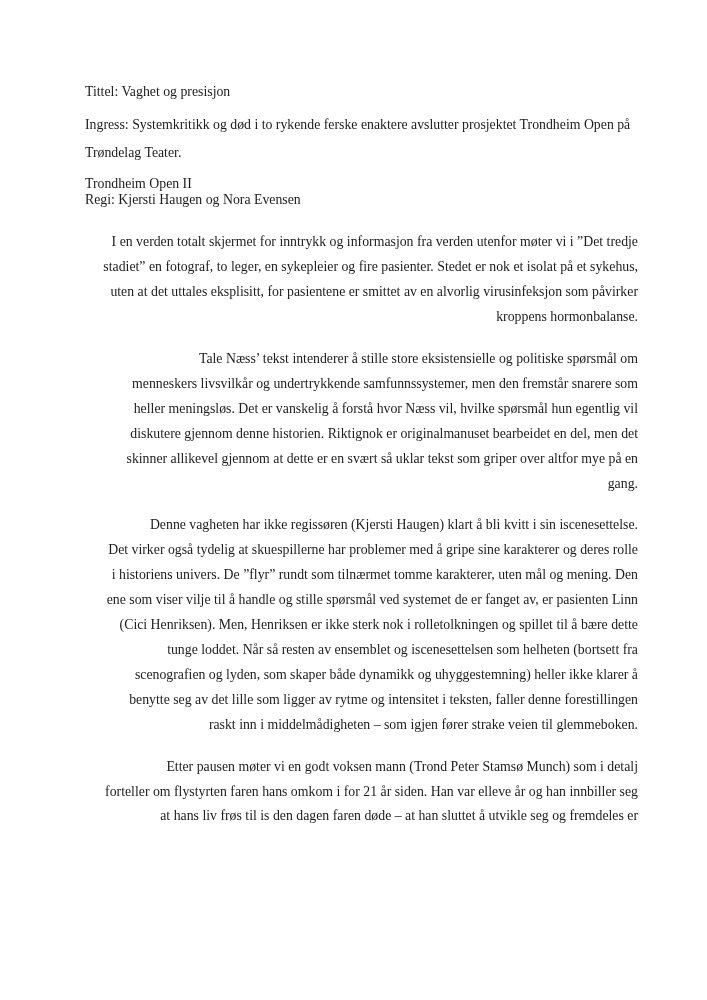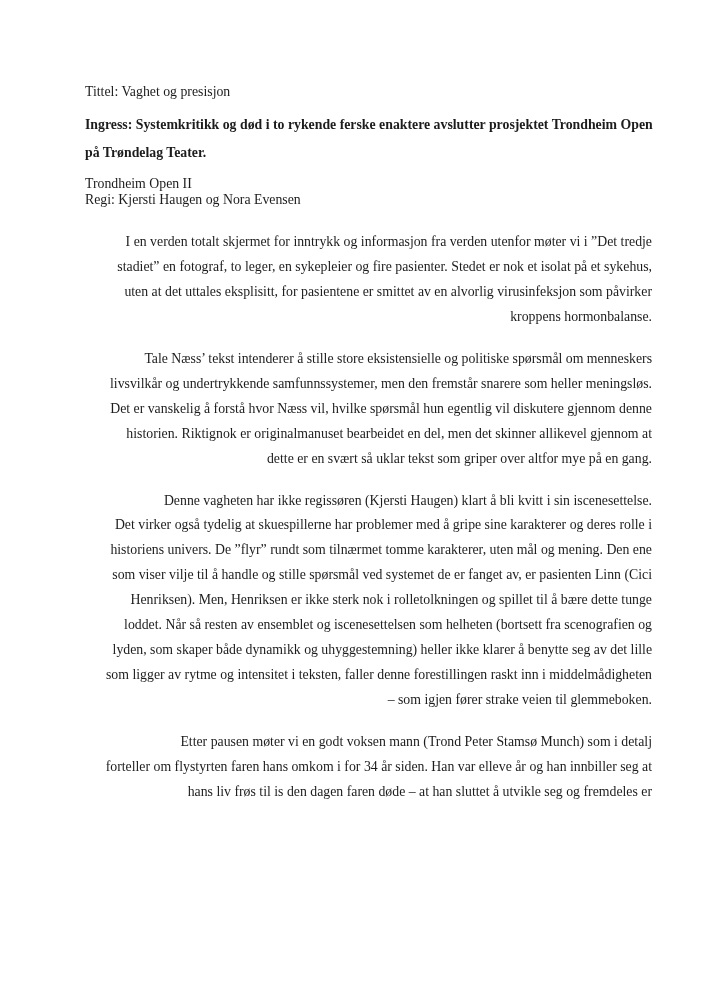--- a/index.html
+++ b/index.html
@@ -6,36 +6,35 @@
     margin: 0;
     padding: 0;
     background: #ffffff;
   }
   .page {
     position: relative;
     width: 707px;
     height: 1000px;
     box-sizing: border-box;
     background: #ffffff;
-    padding: 78px 38px 0 85px;
+    padding: 78px 52px 0 85px;
     font-family: "Liberation Serif", "DejaVu Serif", serif;
     font-size: 13.8px;
     color: #1c1c1c;
     overflow: hidden;
   }
   .title-line {
     font-size: 13.8px;
     font-weight: normal;
     line-height: 28px;
     margin: 0;
   }
   .ingress {
     line-height: 28px;
     margin: 5px 0 0 0;
-    font-weight: bold;
   }
   .byline {
     line-height: 25px;
     margin: 26px 0 0 0;
   }
   .credits {
     margin: 9px 0 0 0;
     line-height: 16.2px;
   }
   .credits div {
@@ -65,16 +64,16 @@
 
   <div class="credits">
     <div>Trondheim Open II</div>
     <div>Regi: Kjersti Haugen og Nora Evensen</div>
   </div>
 
   <div class="body-text">
     <p>I en verden totalt skjermet for inntrykk og informasjon fra verden utenfor møter vi i ”Det tredje stadiet” en fotograf, to leger, en sykepleier og fire pasienter. Stedet er nok et isolat på et sykehus, uten at det uttales eksplisitt, for pasientene er smittet av en alvorlig virusinfeksjon som påvirker kroppens hormonbalanse.</p>
     <p class="indent">Tale Næss’ tekst intenderer å stille store eksistensielle og politiske spørsmål om menneskers livsvilkår og undertrykkende samfunnssystemer, men den fremstår snarere som heller meningsløs. Det er vanskelig å forstå hvor Næss vil, hvilke spørsmål hun egentlig vil diskutere gjennom denne historien. Riktignok er originalmanuset bearbeidet en del, men det skinner allikevel gjennom at dette er en svært så uklar tekst som griper over altfor mye på en gang.</p>
     <p class="indent">Denne vagheten har ikke regissøren (Kjersti Haugen) klart å bli kvitt i sin iscenesettelse. Det virker også tydelig at skuespillerne har problemer med å gripe sine karakterer og deres rolle i historiens univers. De ”flyr” rundt som tilnærmet tomme karakterer, uten mål og mening. Den ene som viser vilje til å handle og stille spørsmål ved systemet de er fanget av, er pasienten Linn (Cici Henriksen). Men, Henriksen er ikke sterk nok i rolletolkningen og spillet til å bære dette tunge loddet. Når så resten av ensemblet og iscenesettelsen som helheten (bortsett fra scenografien og lyden, som skaper både dynamikk og uhyggestemning) heller ikke klarer å benytte seg av det lille som ligger av rytme og intensitet i teksten, faller denne forestillingen raskt inn i middelmådigheten – som igjen fører strake veien til glemmeboken.</p>
-    <p class="indent">Etter pausen møter vi en godt voksen mann (Trond Peter Stamsø Munch) som i detalj forteller om flystyrten faren hans omkom i for 34 år siden. Han var elleve år og han innbiller seg at hans liv frøs til is den dagen faren døde – at han sluttet å utvikle seg og fremdeles er</p>
+    <p class="indent">Etter pausen møter vi en godt voksen mann (Trond Peter Stamsø Munch) som i detalj forteller om flystyrten faren hans omkom i for 21 år siden. Han var elleve år og han innbiller seg at hans liv frøs til is den dagen faren døde – at han sluttet å utvikle seg og fremdeles er</p>
   </div>
 
 </div>
 
 </body></html>

